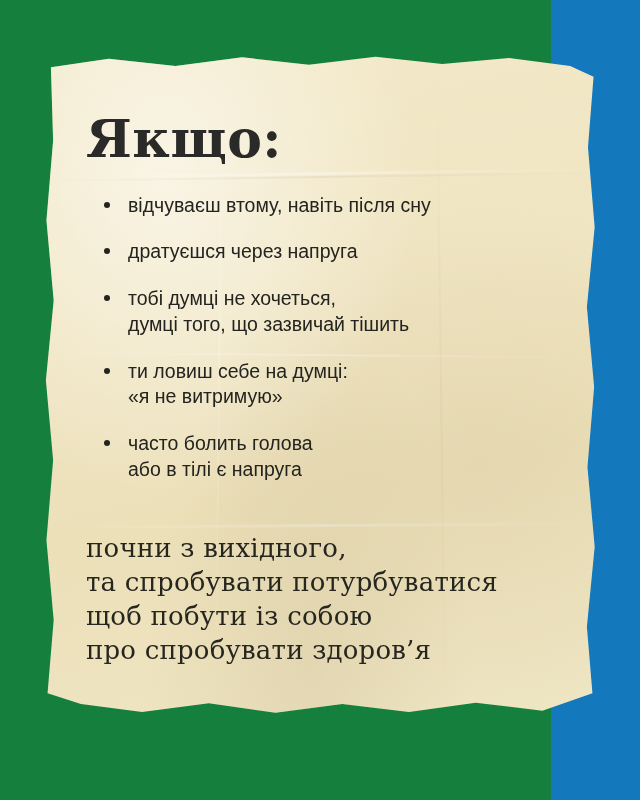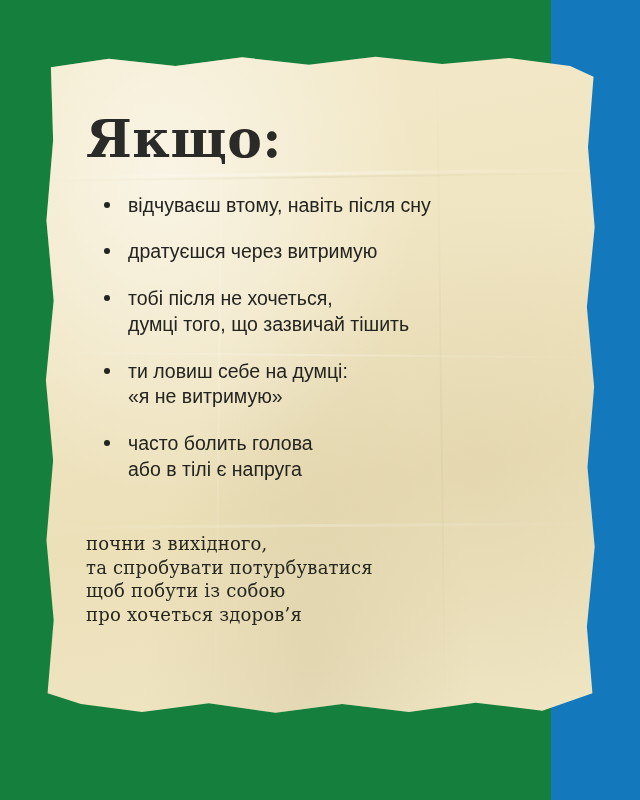--- a/index.html
+++ b/index.html
@@ -109,21 +109,21 @@
     width: 6px;
     height: 6px;
     border-radius: 50%;
     background: #23231f;
   }
   .symptoms li .l2 { display: block; }
 
   .closing {
     margin-top: 50px;
     font-family: "DejaVu Serif", "Liberation Serif", serif;
-    font-size: 18px;
+    font-size: 26px;
     line-height: 1.30;
     color: #26261f;
     letter-spacing: 0.2px;
   }
   .closing div { white-space: nowrap; }
 </style>
 </head>
 <body>
 
 <div class="poster">
@@ -136,37 +136,37 @@
     <div class="crease v2"></div>
 
     <div class="content">
       <h1 class="headline">Якщо:</h1>
 
       <ul class="symptoms">
         <li>
           <span>відчуваєш втому, навіть після сну</span>
         </li>
         <li>
-          <span>дратуєшся через витримую</span>
+          <span>дратуєшся через напруга</span>
         </li>
         <li>
-          <span>тобі після не хочеться,</span>
+          <span>тобі думці не хочеться,</span>
           <span class="l2">думці того, що зазвичай тішить</span>
         </li>
         <li>
           <span>ти ловиш себе на думці:</span>
           <span class="l2">«я не витримую»</span>
         </li>
         <li>
           <span>часто болить голова</span>
           <span class="l2">або в тілі є напруга</span>
         </li>
       </ul>
 
       <div class="closing">
         <div>почни з вихідного,</div>
         <div>та спробувати потурбуватися</div>
         <div>щоб побути із собою</div>
-        <div>про хочеться здоров’я</div>
+        <div>про спробувати здоров’я</div>
       </div>
     </div>
   </div>
 </div>
 
 </body></html>

